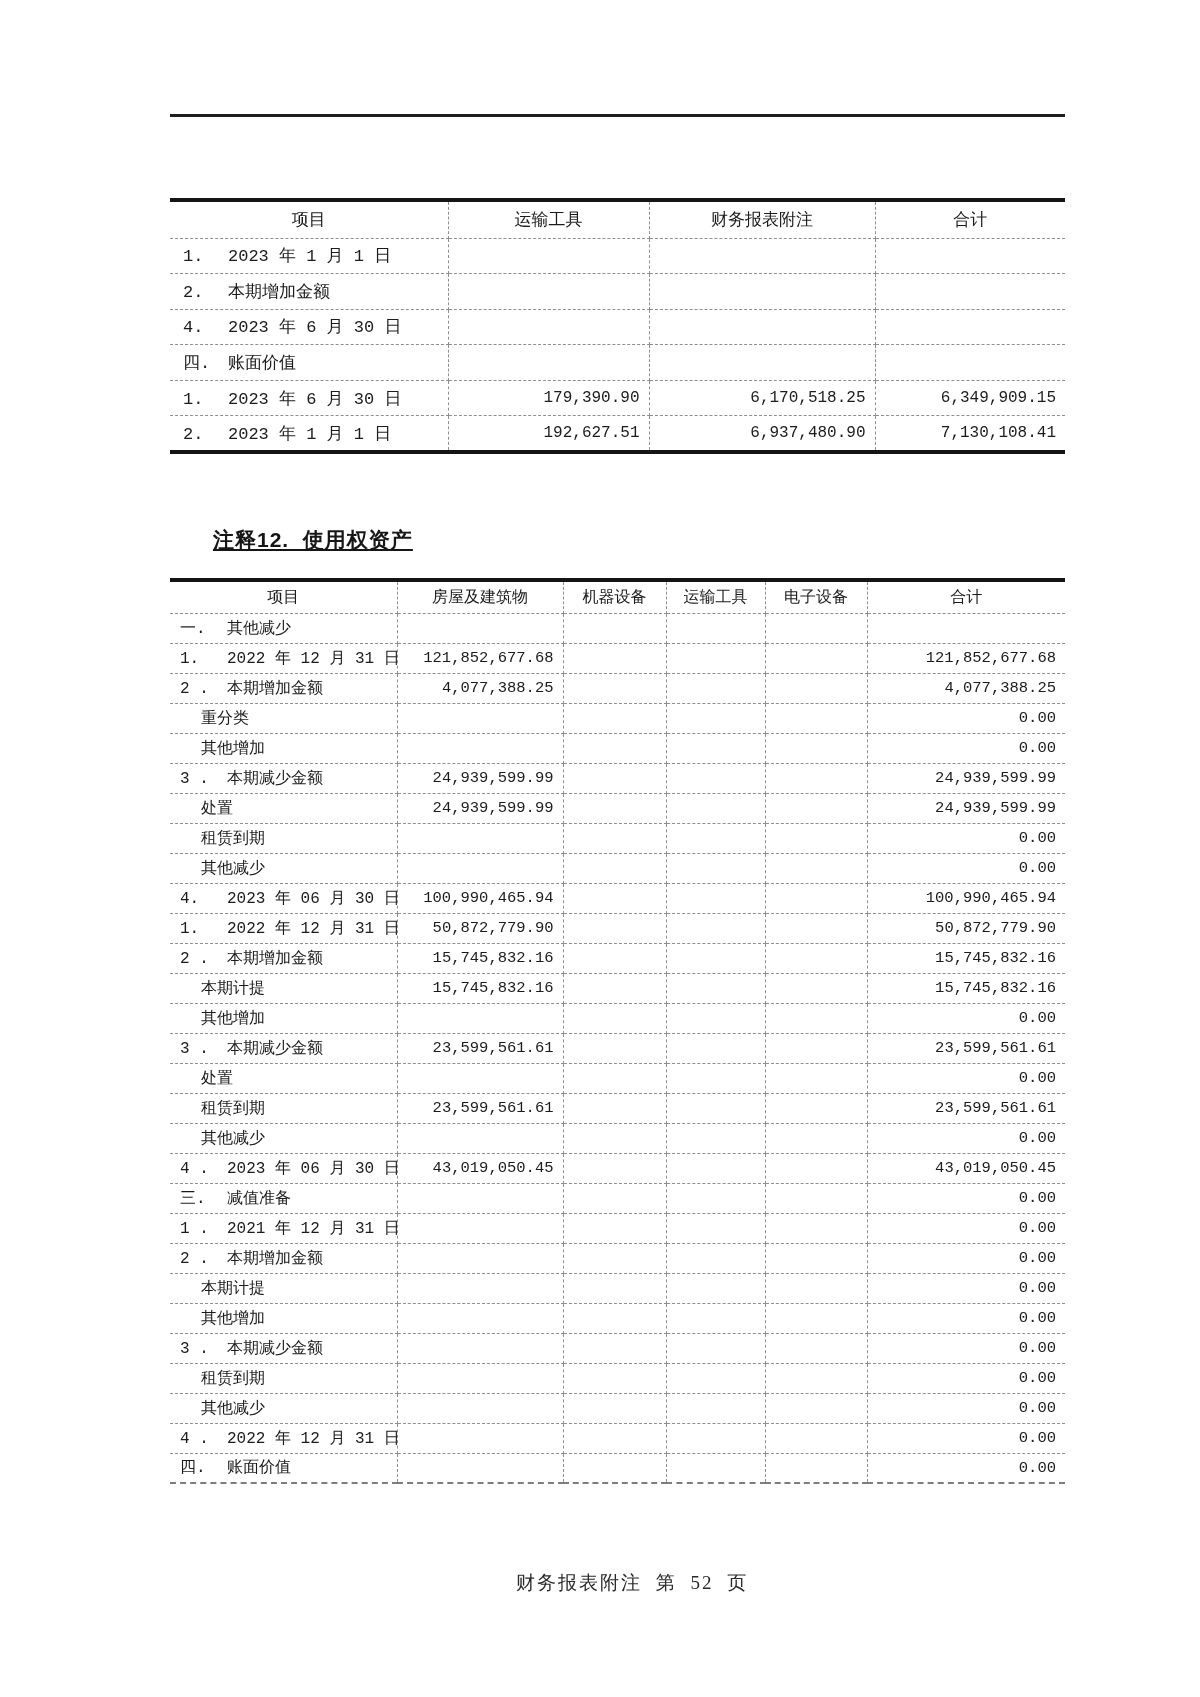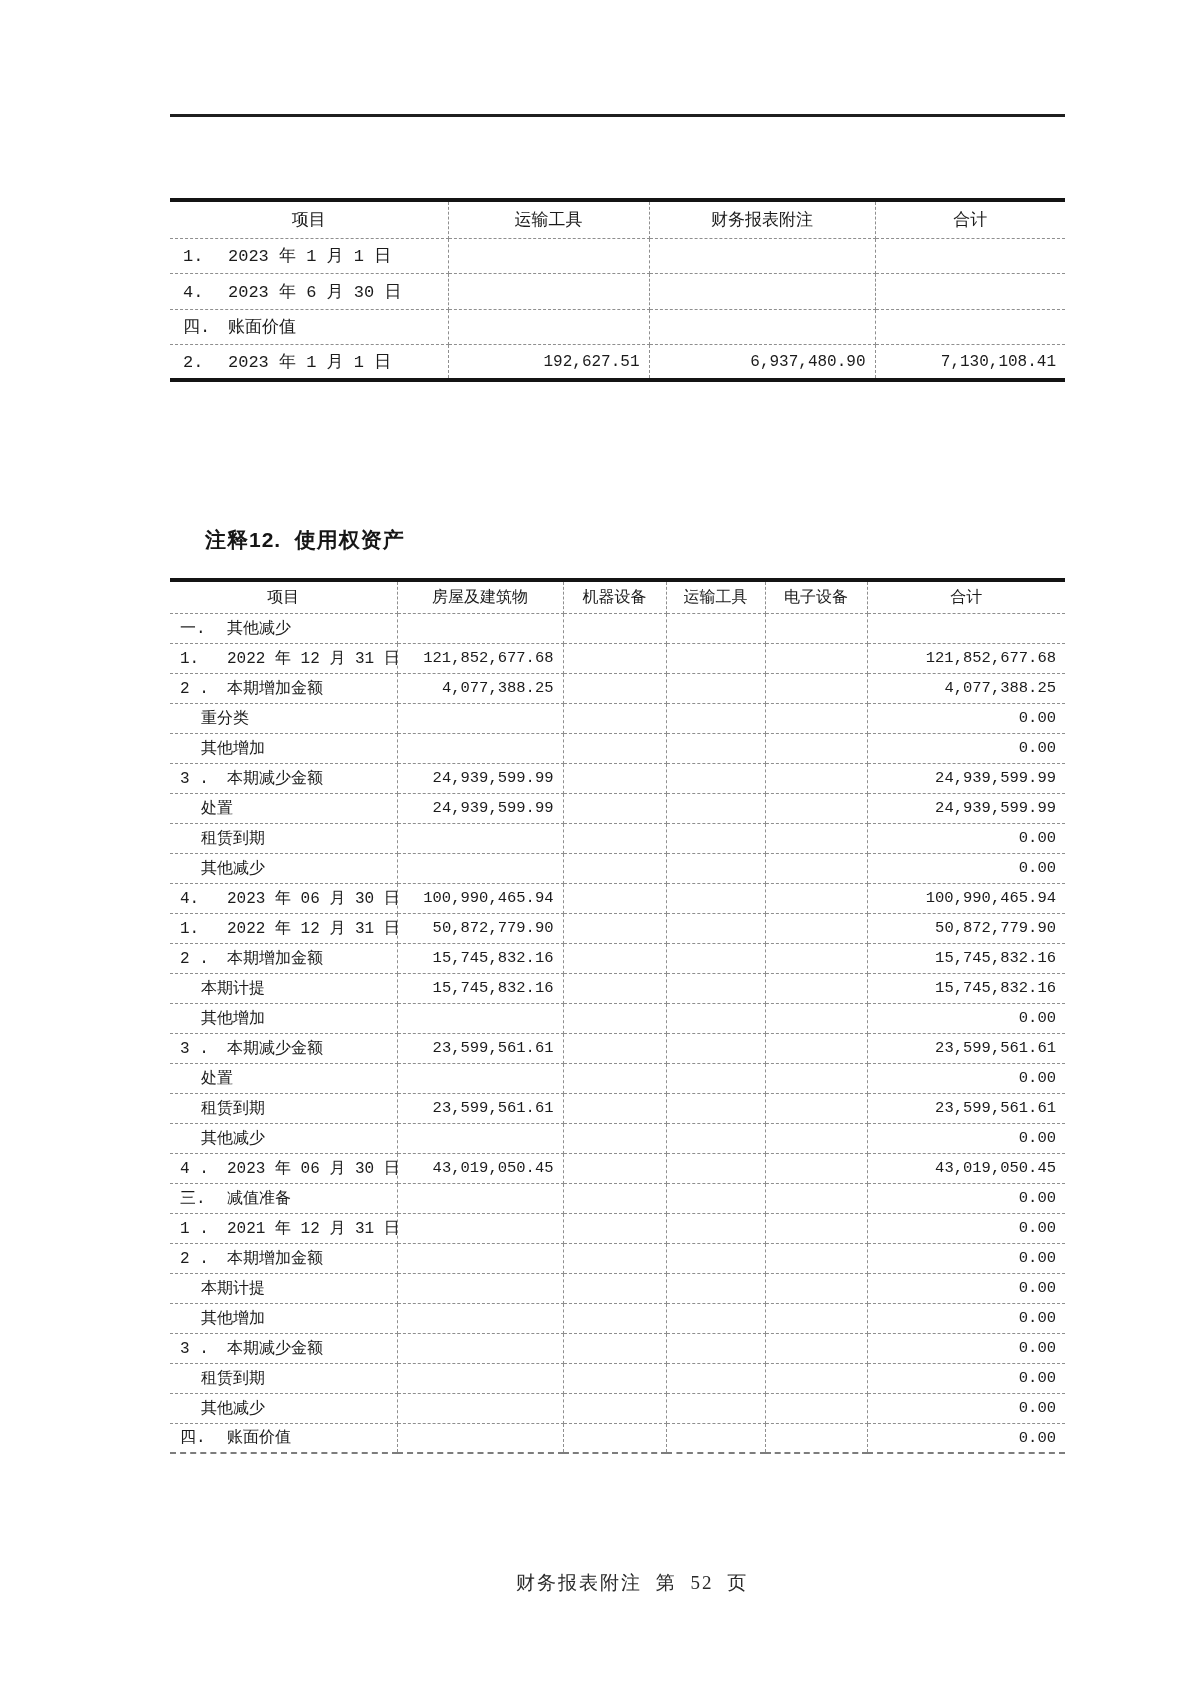--- a/index.html
+++ b/index.html
@@ -35,23 +35,23 @@
   .t1 td { height:35.6px; font-size:17px; vertical-align:middle;margin-top:29px; }
   .t2 td { height:30px; font-size:16px; vertical-align:middle; }
   td.val { text-align:right; padding-right:9px; font-size:15.5px; }
   .t1 td.val { font-size:16px; }
   td.item-cell { padding-left:10px; }
   .t1 td.item-cell { padding-left:13px; }
   td.item-cell .num { display:inline-block; width:47px; }
   .t1 td.item-cell .num { width:45px; }
   td.item-cell.indent { padding-left:31px; }
   .note-heading {
-    position:absolute; left:205px; top:526px;
+    position:absolute; left:213px; top:526px;
     font-size:21px; font-weight:bold; color:#161616;
-    white-space:pre; letter-spacing:1px;
+    white-space:pre; letter-spacing:1px;text-decoration:underline;
   }
   .page-footer {
     position:absolute; left:0; top:1570px; width:1200px;
     text-align:center;
     font-family:"Liberation Serif","DejaVu Serif",serif;
     font-size:19px; color:#2a2a2a;
     white-space:pre; letter-spacing:2px; word-spacing:7px;
     transform:translateX(32px);
   }
 </style>
@@ -79,30 +79,42 @@
         </tr>
       </thead>
       <tbody>
           <tr>
             <td class="item-cell"><span class="num">1.</span><span class="lbl">2023 年 1 月 1 日</span></td>
             <td class="val"></td>
             <td class="val"></td>
             <td class="val"></td>
           </tr>
           <tr>
+            <td class="item-cell"><span class="num">2.</span><span class="lbl">本期增加金额</span></td>
+            <td class="val"></td>
+            <td class="val"></td>
+            <td class="val"></td>
+          </tr>
+          <tr>
             <td class="item-cell"><span class="num">4.</span><span class="lbl">2023 年 6 月 30 日</span></td>
             <td class="val"></td>
             <td class="val"></td>
             <td class="val"></td>
           </tr>
           <tr>
             <td class="item-cell"><span class="num">四.</span><span class="lbl">账面价值</span></td>
             <td class="val"></td>
             <td class="val"></td>
             <td class="val"></td>
+          </tr>
+          <tr>
+            <td class="item-cell"><span class="num">1.</span><span class="lbl">2023 年 6 月 30 日</span></td>
+            <td class="val">179,390.90</td>
+            <td class="val">6,170,518.25</td>
+            <td class="val">6,349,909.15</td>
           </tr>
           <tr>
             <td class="item-cell"><span class="num">2.</span><span class="lbl">2023 年 1 月 1 日</span></td>
             <td class="val">192,627.51</td>
             <td class="val">6,937,480.90</td>
             <td class="val">7,130,108.41</td>
           </tr>
         </tbody>
     </table>
   </div>
@@ -340,20 +352,28 @@
           </tr>
           <tr>
             <td class="item-cell indent"><span class="lbl">其他减少</span></td>
             <td class="val"></td>
             <td class="val"></td>
             <td class="val"></td>
             <td class="val"></td>
             <td class="val">0.00</td>
           </tr>
           <tr>
+            <td class="item-cell"><span class="num">4 .</span><span class="lbl">2022 年 12 月 31 日</span></td>
+            <td class="val"></td>
+            <td class="val"></td>
+            <td class="val"></td>
+            <td class="val"></td>
+            <td class="val">0.00</td>
+          </tr>
+          <tr>
             <td class="item-cell"><span class="num">四.</span><span class="lbl">账面价值</span></td>
             <td class="val"></td>
             <td class="val"></td>
             <td class="val"></td>
             <td class="val"></td>
             <td class="val">0.00</td>
           </tr>
         </tbody>
     </table>
   </div>

